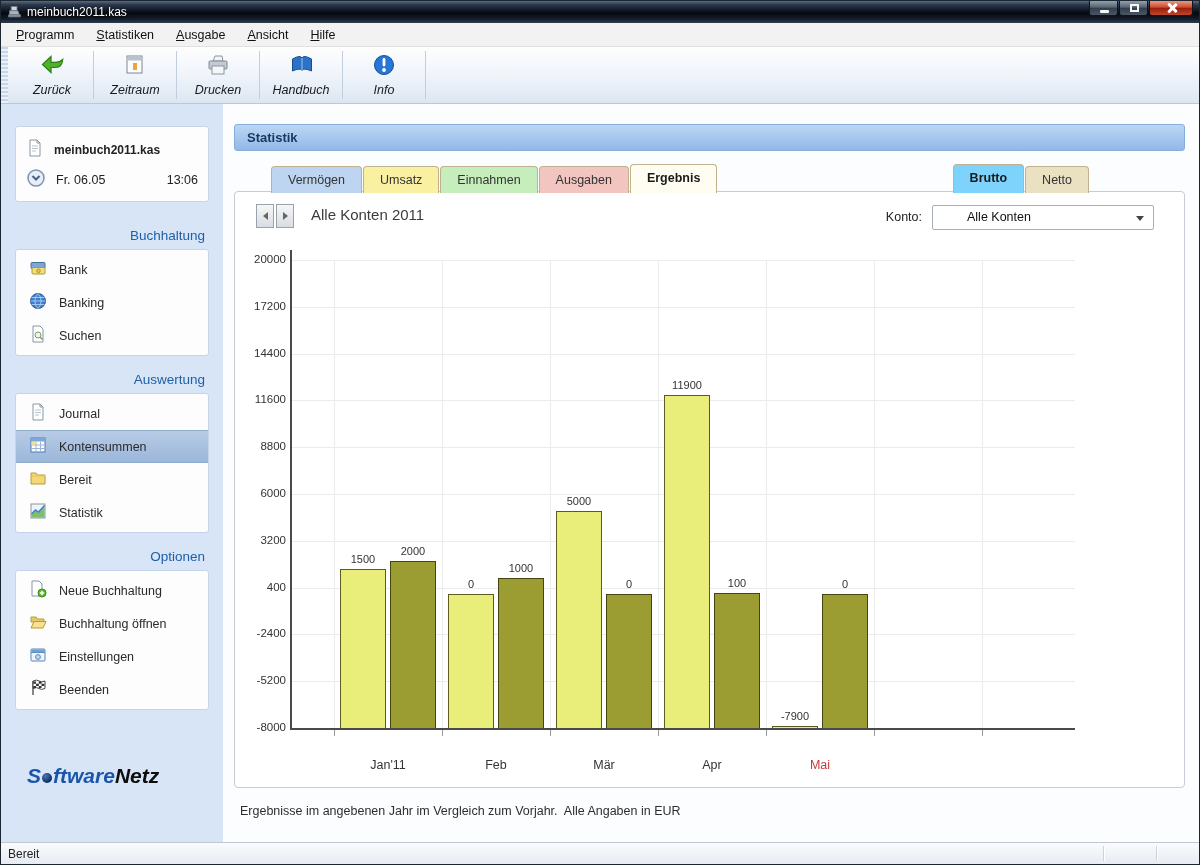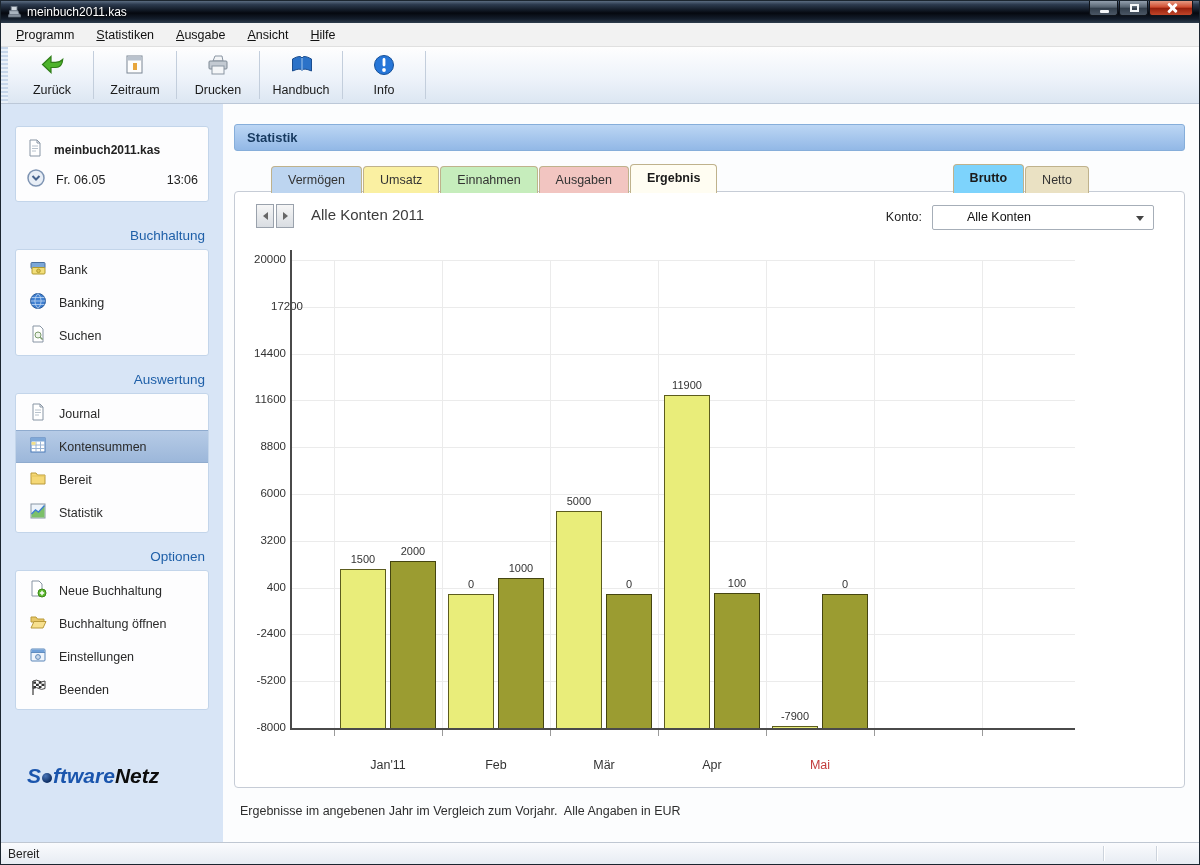--- a/index.html
+++ b/index.html
@@ -40,21 +40,21 @@
   .menu-item .accel { text-decoration:underline; }
   
   .toolbar {
     position:absolute; left:0; top:46px; right:0; height:57px;
     background:linear-gradient(180deg,#fefefe 0%,#eef3fa 55%,#dce6f2 100%);
     border-bottom:1px solid #bcc8d8; display:flex; align-items:stretch; padding-left:10px;
   }
   .toolbar .edge-stripes { position:absolute; left:0; top:0; bottom:0; width:7px;
     background:repeating-linear-gradient(180deg,#c6d6ea 0 2px,#eaf1f9 2px 4px); }
   .tb-btn { width:82px; display:flex; flex-direction:column; align-items:center; justify-content:center; gap:2px; }
-  .tb-btn .lbl { font-size:12.5px; color:#1a1a1a; }
+  .tb-btn .lbl { font-size:12.5px; color:#1a1a1a;font-style:italic; }
   .tb-sep { width:1px; background:#c3cedc; margin:4px 0; }
   
   .content { position:absolute; left:0; top:103px; right:0; bottom:22px; }
   .sidebar { position:absolute; left:0; top:0; bottom:0; width:222px; background:#d8e5f6; overflow:hidden; }
   .main { position:absolute; left:222px; top:0; right:0; bottom:0; background:#fcfdfe; }
   
   .side-card {
     margin:0 14px 0 14px; background:#fdfdfe; border:1px solid #c3d5ea; border-radius:3px;
   }
   .file-card { margin-top:22px; padding:8px 10px 6px 10px; }
@@ -354,21 +354,21 @@
         <div class="chart-title">Alle Konten 2011</div>
         <div class="konto-label">Konto:</div>
         <div class="konto-select">
           <span>Alle Konten</span>
           <span class="dd-arrow"></span>
         </div>
         <div id="chart">
             <div class="gridline-h" style="left: 57px; top: 68px; width: 783px;"></div>
             <div class="ytick" style="left: 1px; top: 61px;">20000</div>
             <div class="gridline-h" style="left: 57px; top: 115px; width: 783px;"></div>
-            <div class="ytick" style="left: 18px; top: 108px;">17200</div>
+            <div class="ytick" style="left: 1px; top: 108px;">17200</div>
             <div class="gridline-h" style="left: 57px; top: 162px; width: 783px;"></div>
             <div class="ytick" style="left: 1px; top: 155px;">14400</div>
             <div class="gridline-h" style="left: 57px; top: 208px; width: 783px;"></div>
             <div class="ytick" style="left: 1px; top: 201px;">11600</div>
             <div class="gridline-h" style="left: 57px; top: 255px; width: 783px;"></div>
             <div class="ytick" style="left: 1px; top: 248px;">8800</div>
             <div class="gridline-h" style="left: 57px; top: 302px; width: 783px;"></div>
             <div class="ytick" style="left: 1px; top: 295px;">6000</div>
             <div class="gridline-h" style="left: 57px; top: 349px; width: 783px;"></div>
             <div class="ytick" style="left: 1px; top: 342px;">3200</div>

